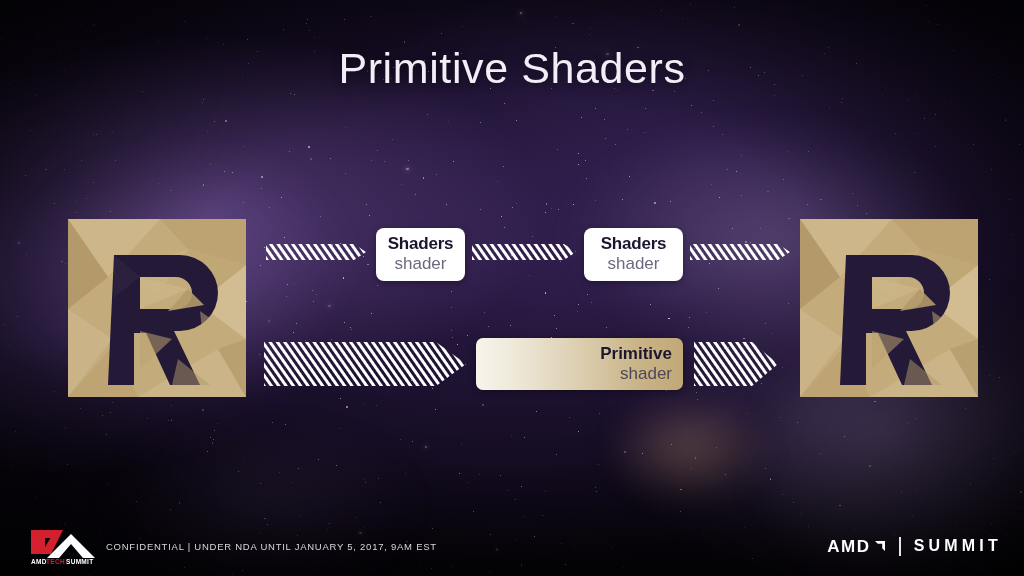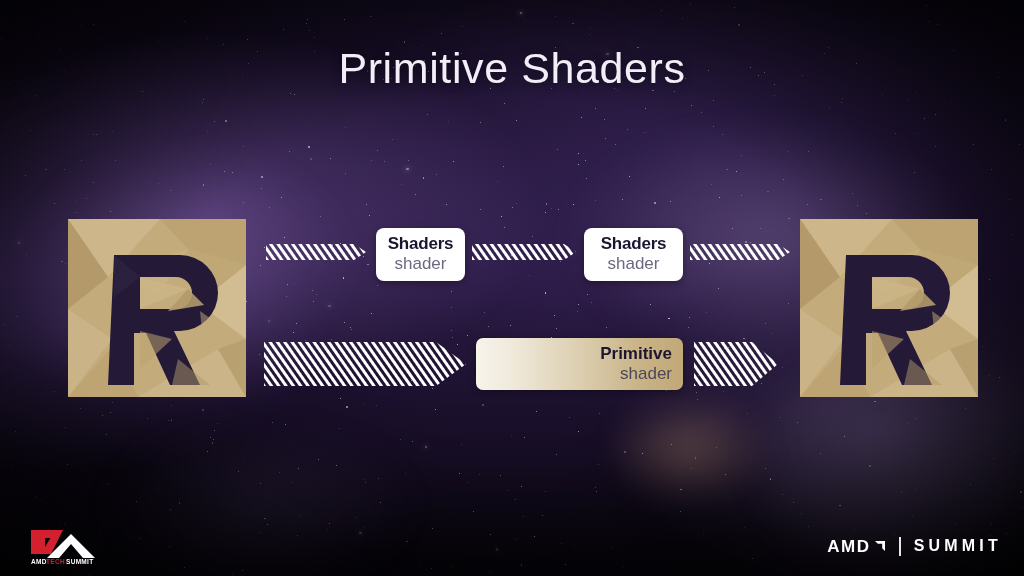--- a/index.html
+++ b/index.html
@@ -775,20 +775,21 @@
     <svg width="66" height="38" viewBox="0 0 66 38">
       <polygon points="2,2 26,2 26,10 16,10 16,26 2,26" fill="#d2202f"></polygon>
       <polygon points="26,2 34,2 22,26 12,26" fill="#d2202f"></polygon>
       <polygon points="42,6 66,30 54,30 42,16 30,30 18,30" fill="#ffffff"></polygon>
       <text x="2" y="36" font-family="Liberation Sans, sans-serif" font-size="6.5" font-weight="bold" letter-spacing=".3" fill="#ffffff">AMD</text>
       <text x="17" y="36" font-family="Liberation Sans, sans-serif" font-size="6.5" font-weight="bold" letter-spacing=".3" fill="#d2202f">TECH</text>
       <text x="37" y="36" font-family="Liberation Sans, sans-serif" font-size="6.5" font-weight="bold" letter-spacing=".3" fill="#ffffff">SUMMIT</text>
     </svg>
   </div>
 
+  <div class="footer-note">CONFIDENTIAL | UNDER NDA UNTIL JANUARY 5, 2017, 9AM EST</div>
 
   <div class="brandbar">
     <span class="amd-wrap">
       <span class="amd-text">AMD</span>
       <svg class="amd-arrow" viewBox="0 0 12 12">
         <polygon points="1,1 11,1 11,11 8.2,8.2 8.2,3.8 3.8,3.8" fill="#ffffff"></polygon>
       </svg>
     </span>
     <span class="brand-div"></span>
     <span class="radeon-text">SUMMIT</span>

